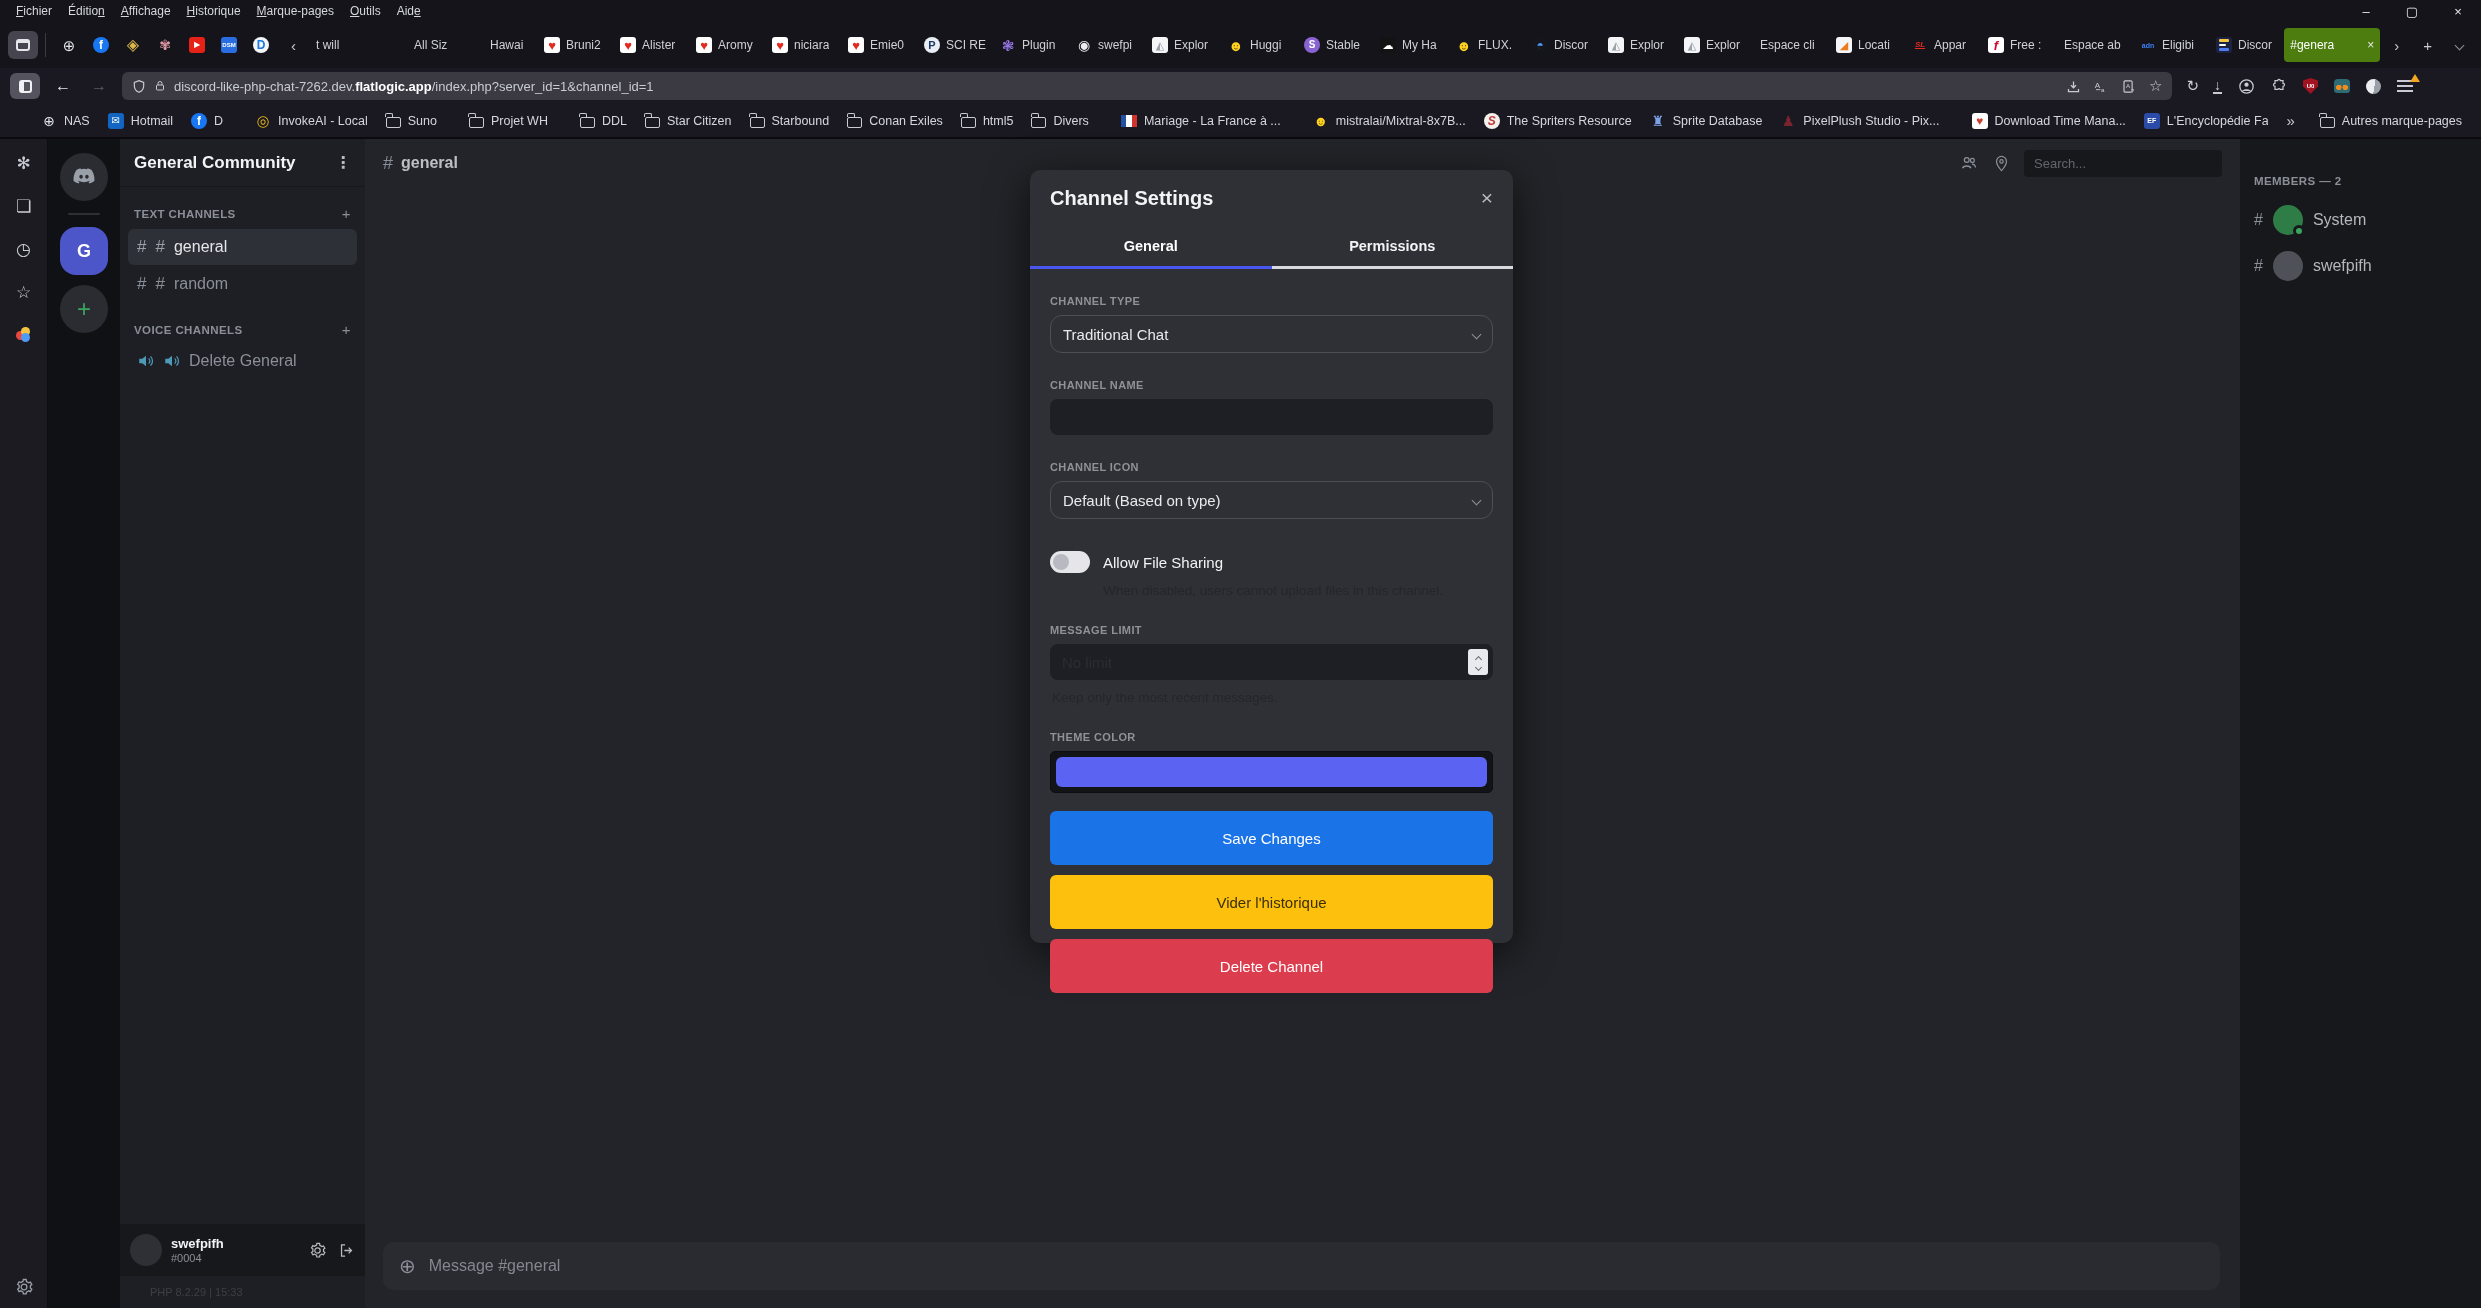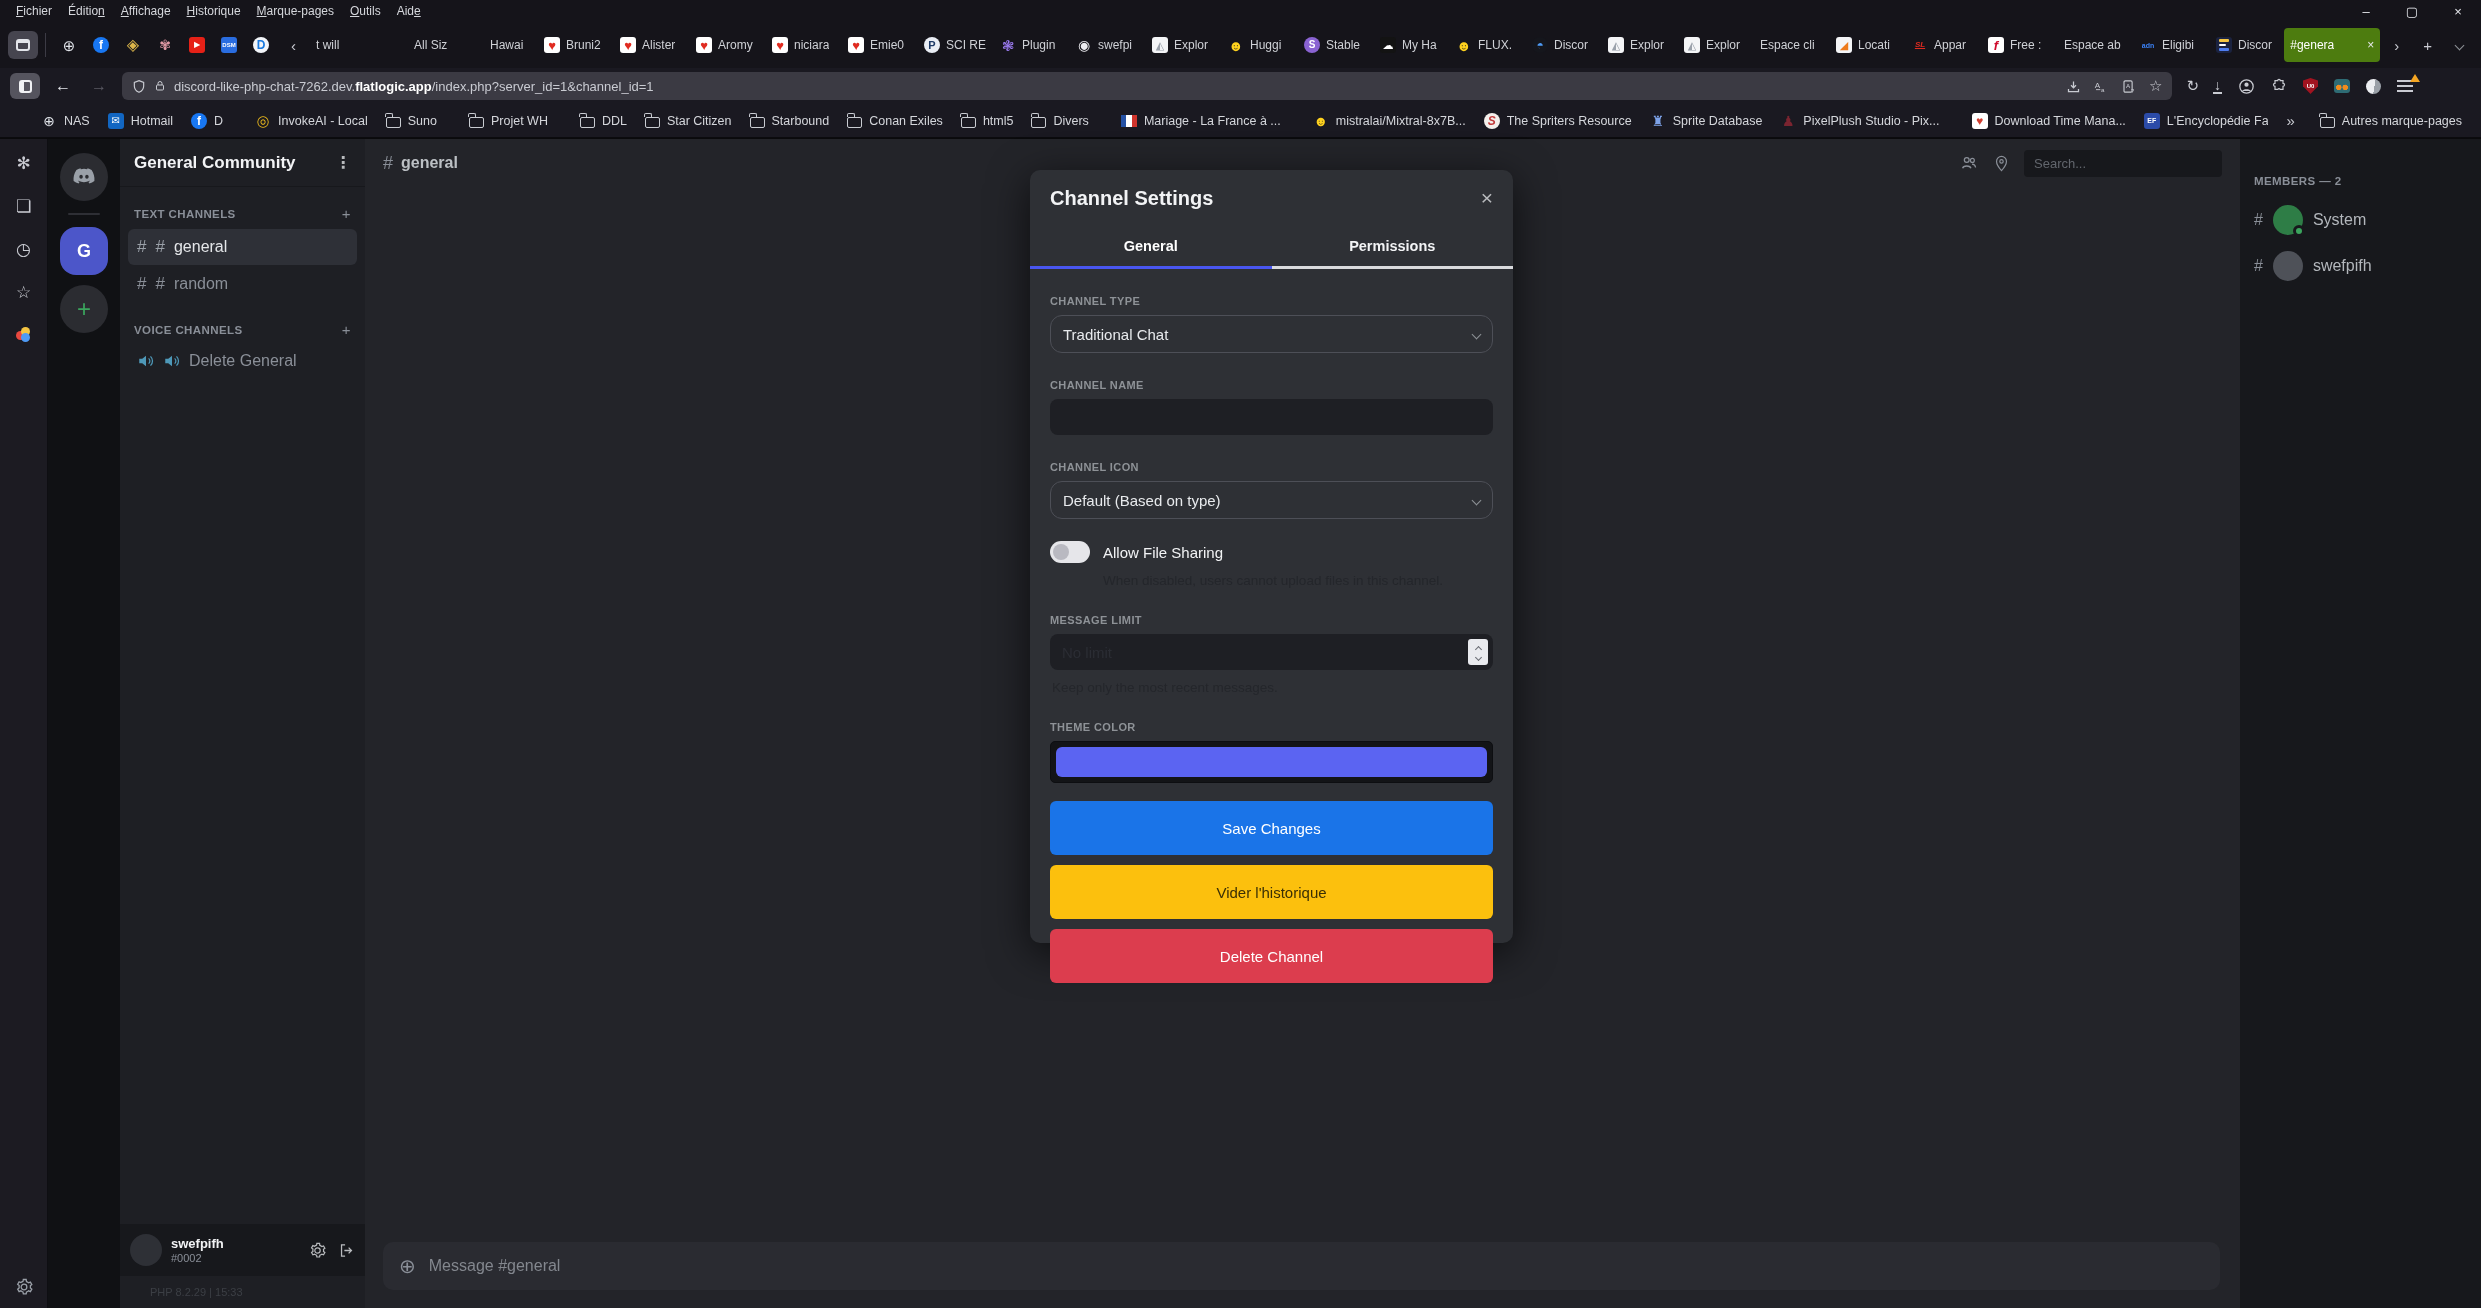--- a/index.html
+++ b/index.html
@@ -116,21 +116,21 @@
 .mhead .x{margin-left:auto;font-size:21px;color:#b9bbbe}
 .mtabs{display:flex;margin:6px -20px 0}
 .mtab{flex:1;text-align:center;font-size:14.5px;font-weight:600;padding:10px 0 12px;color:#f2f3f5}
 .mtab.active{border-bottom:3px solid #4956f0;color:#fff}
 .mtab.rest{border-bottom:3px solid #d9dadd}
 .flabel{margin:26px 0 8px;font-size:11px;font-weight:700;letter-spacing:.4px;color:#8e9297}
 .fselect{height:38px;border:1px solid #4d4f57;border-radius:12px;display:flex;align-items:center;padding:0 12px;font-size:15px;color:#e8eaed;background:#2e3035}
 .fselect .chev{margin-left:auto}
 .chev{width:7px;height:7px;border-right:1.7px solid #8e9297;border-bottom:1.7px solid #8e9297;transform:rotate(45deg);display:inline-block}
 .finput{height:36px;background:#1e1f24;border-radius:8px}
-.togglerow{display:flex;align-items:center;gap:13px;margin-top:22px;font-size:15px;color:#f2f3f5}
+.togglerow{display:flex;align-items:center;gap:13px;margin-top:32px;font-size:15px;color:#f2f3f5}
 .toggle{width:40px;height:22px;border-radius:11px;background:#e6e6ea;position:relative;flex:0 0 auto}
 .toggle .knob{position:absolute;left:3px;top:3px;width:16px;height:16px;border-radius:50%;background:#b9b9c1}
 .fhelp{margin:10px 0 0 53px;font-size:13.5px;color:#24262b}
 .fhelp2{margin:10px 0 0 2px;font-size:13.5px;color:#24262b}
 .numwrap{position:relative;height:36px;background:#1e1f24;border-radius:8px;display:flex;align-items:center;padding:0 12px}
 .numwrap .ph{font-size:15px;color:#2b2d34}
 .spin{position:absolute;right:5px;top:5px;width:20px;height:26px;background:#e9eaee;border-radius:3px;display:flex;flex-direction:column;align-items:center;justify-content:center;gap:3px}
 .spin .chev{border-color:#6a6d75;width:5px;height:5px}
 .spin .up{transform:rotate(-135deg);margin-top:3px}
 .colorwrap{height:42px;background:#131417;border-radius:5px;border:1px solid #0d0e11;padding:5px}
@@ -528,21 +528,21 @@
                 <path d="M15.5 8.5a4.5 4.5 0 0 1 0 7M18 5.8a8.5 8.5 0 0 1 0 12.4" stroke="#4e98b8" stroke-width="1.7" fill="none"></path>
               </svg>
             </span>
             <span>Delete General</span>
           </div>
         </div>
       <div class="userpanel">
         <span class="uav"></span>
         <span>
           <div class="uname">swefpifh</div>
-          <div class="utag">#0002</div>
+          <div class="utag">#0004</div>
         </span>
         <span class="uicons">
           <span>
             <svg width="17" height="17" viewBox="0 0 24 24">
                 <path d="M12 8.2a3.8 3.8 0 1 0 0 7.6 3.8 3.8 0 0 0 0-7.6zm8.6 3.8c0-.6-.06-1.1-.17-1.66l2-1.54-1.9-3.3-2.36 1a8.6 8.6 0 0 0-2.87-1.66L14.9 2h-3.8l-.4 2.44a8.6 8.6 0 0 0-2.87 1.66l-2.36-1-1.9 3.3 2 1.54a8.7 8.7 0 0 0 0 3.32l-2 1.54 1.9 3.3 2.36-1a8.6 8.6 0 0 0 2.87 1.66l.4 2.44h3.8l.4-2.44a8.6 8.6 0 0 0 2.87-1.66l2.36 1 1.9-3.3-2-1.54c.11-.56.17-1.1.17-1.66z" fill="none" stroke="#b9bbbe" stroke-width="1.7"></path>
               </svg>
           </span>
           <span>
             <svg width="17" height="17" viewBox="0 0 24 24">
                 <path d="M10 4H5v16h5M15 8l4 4-4 4M19 12H9" fill="none" stroke="#b9bbbe" stroke-width="1.8"></path>

